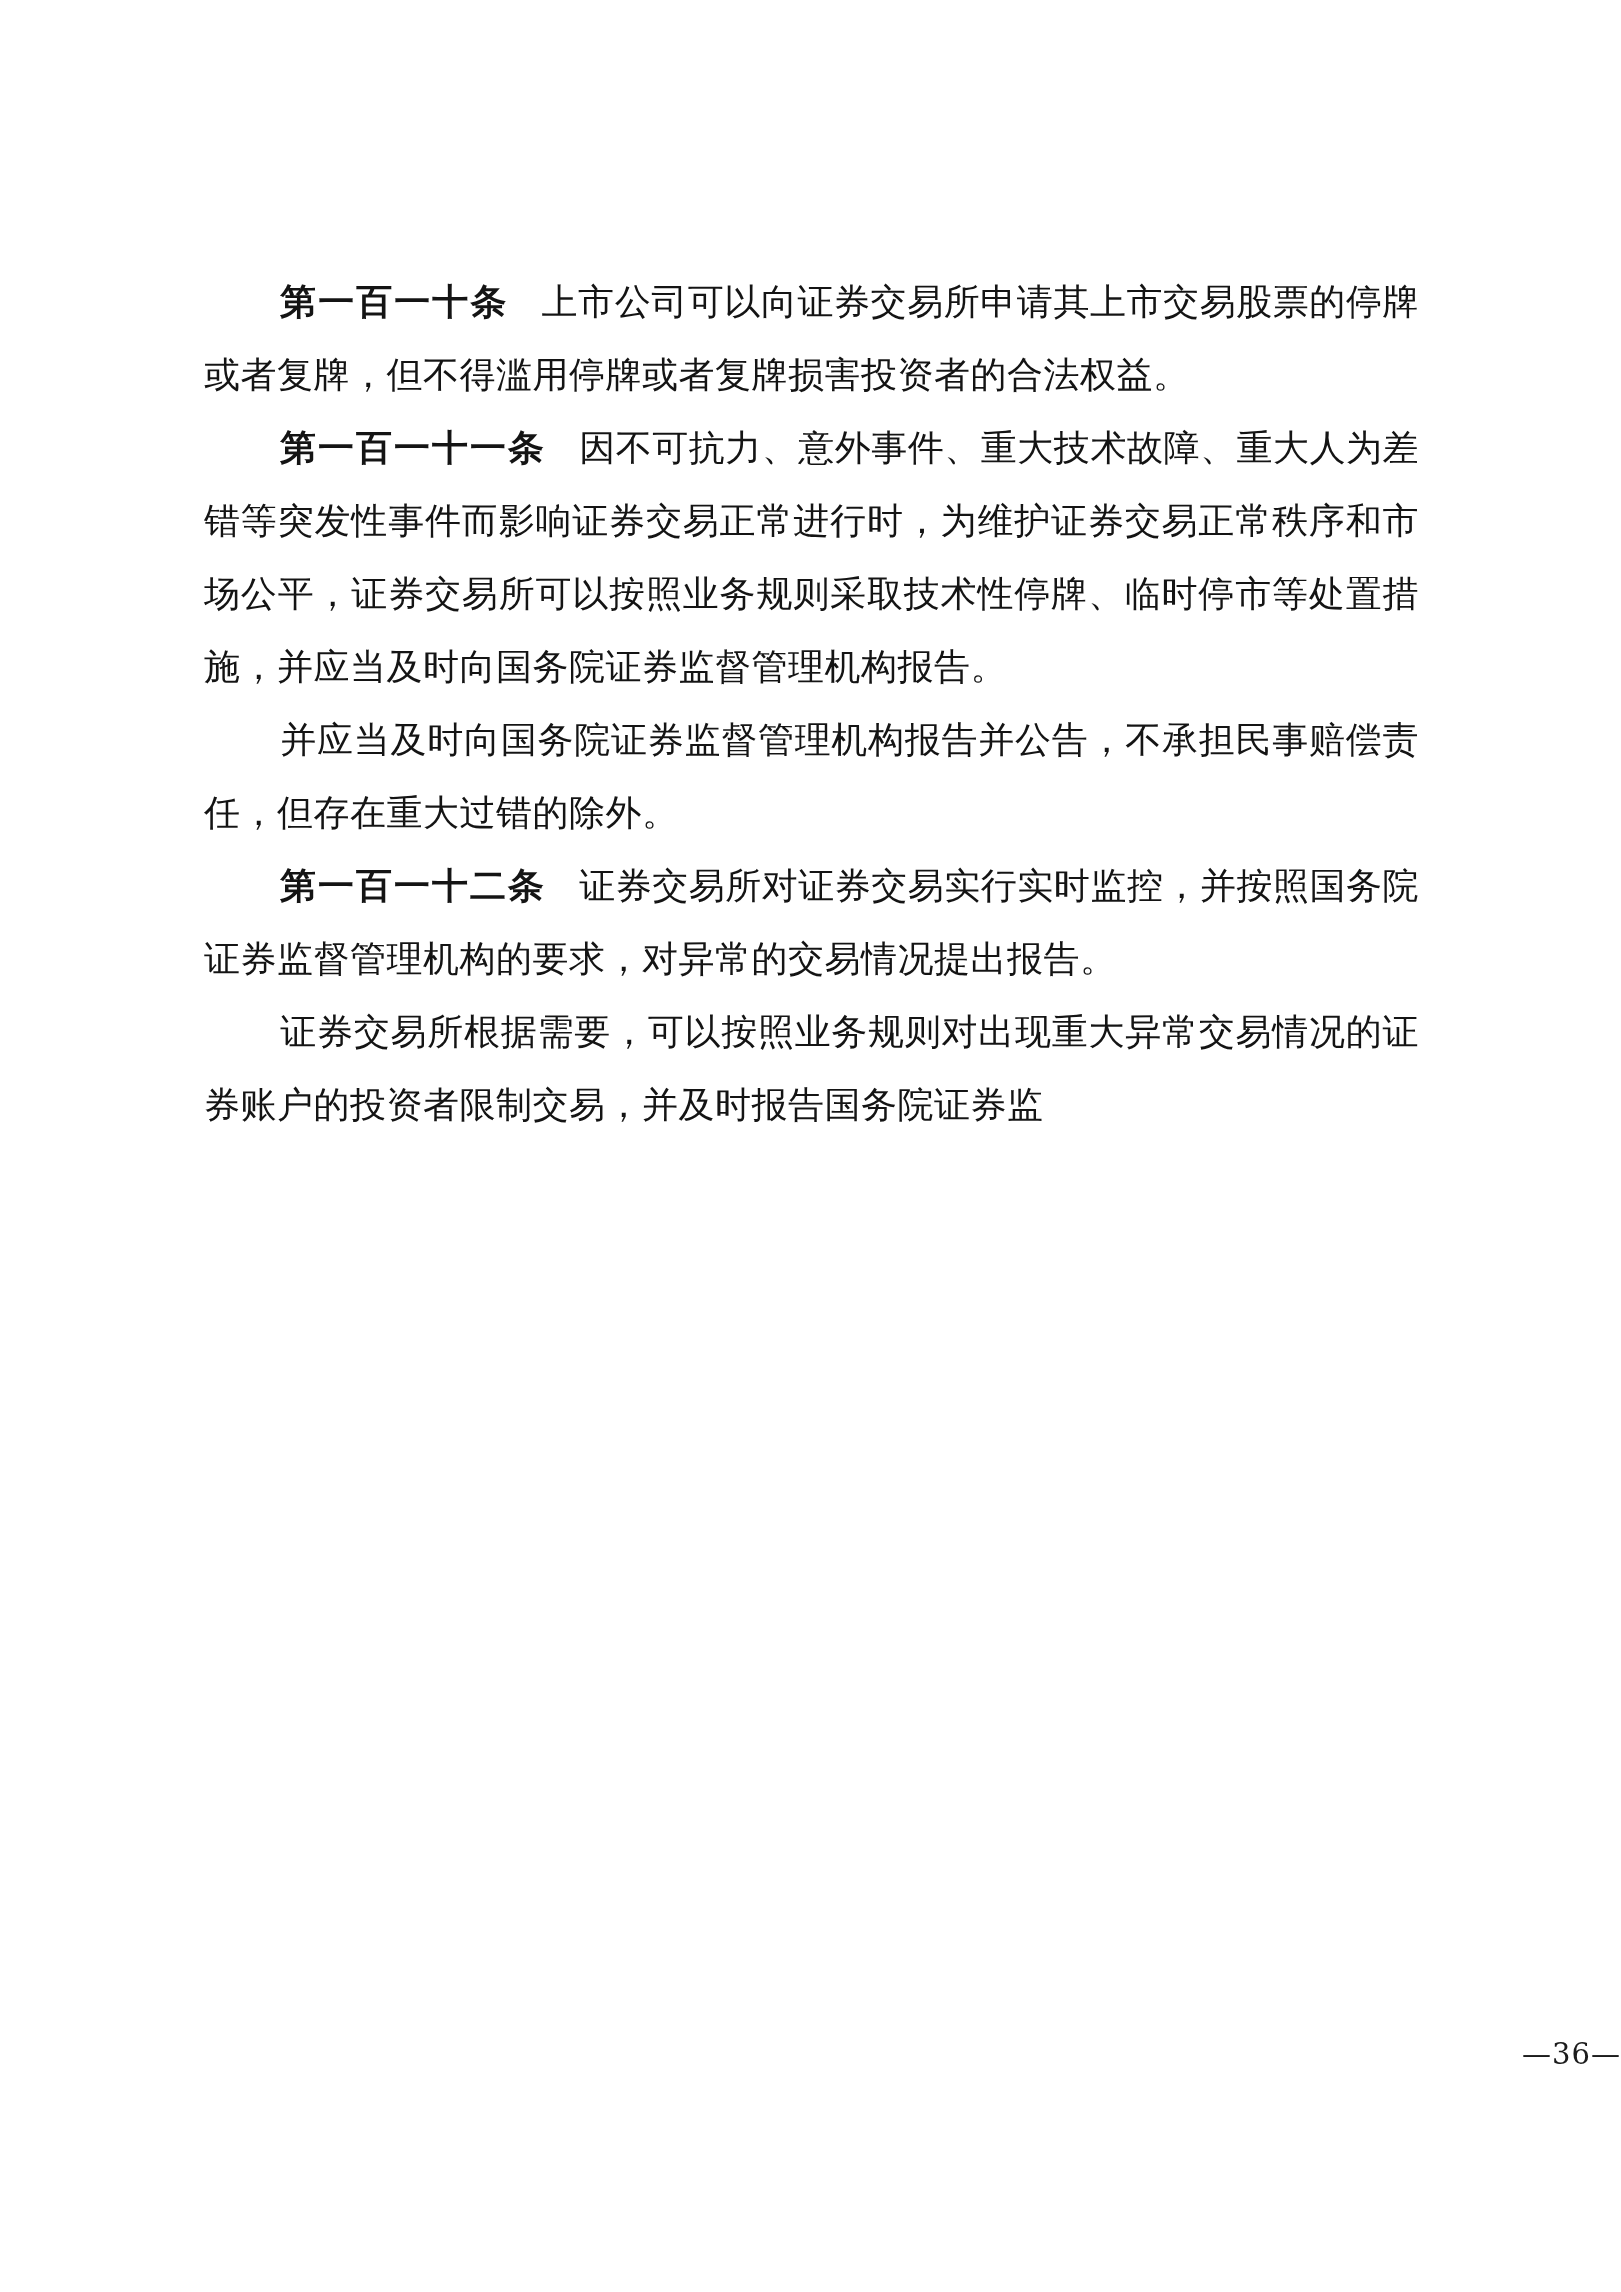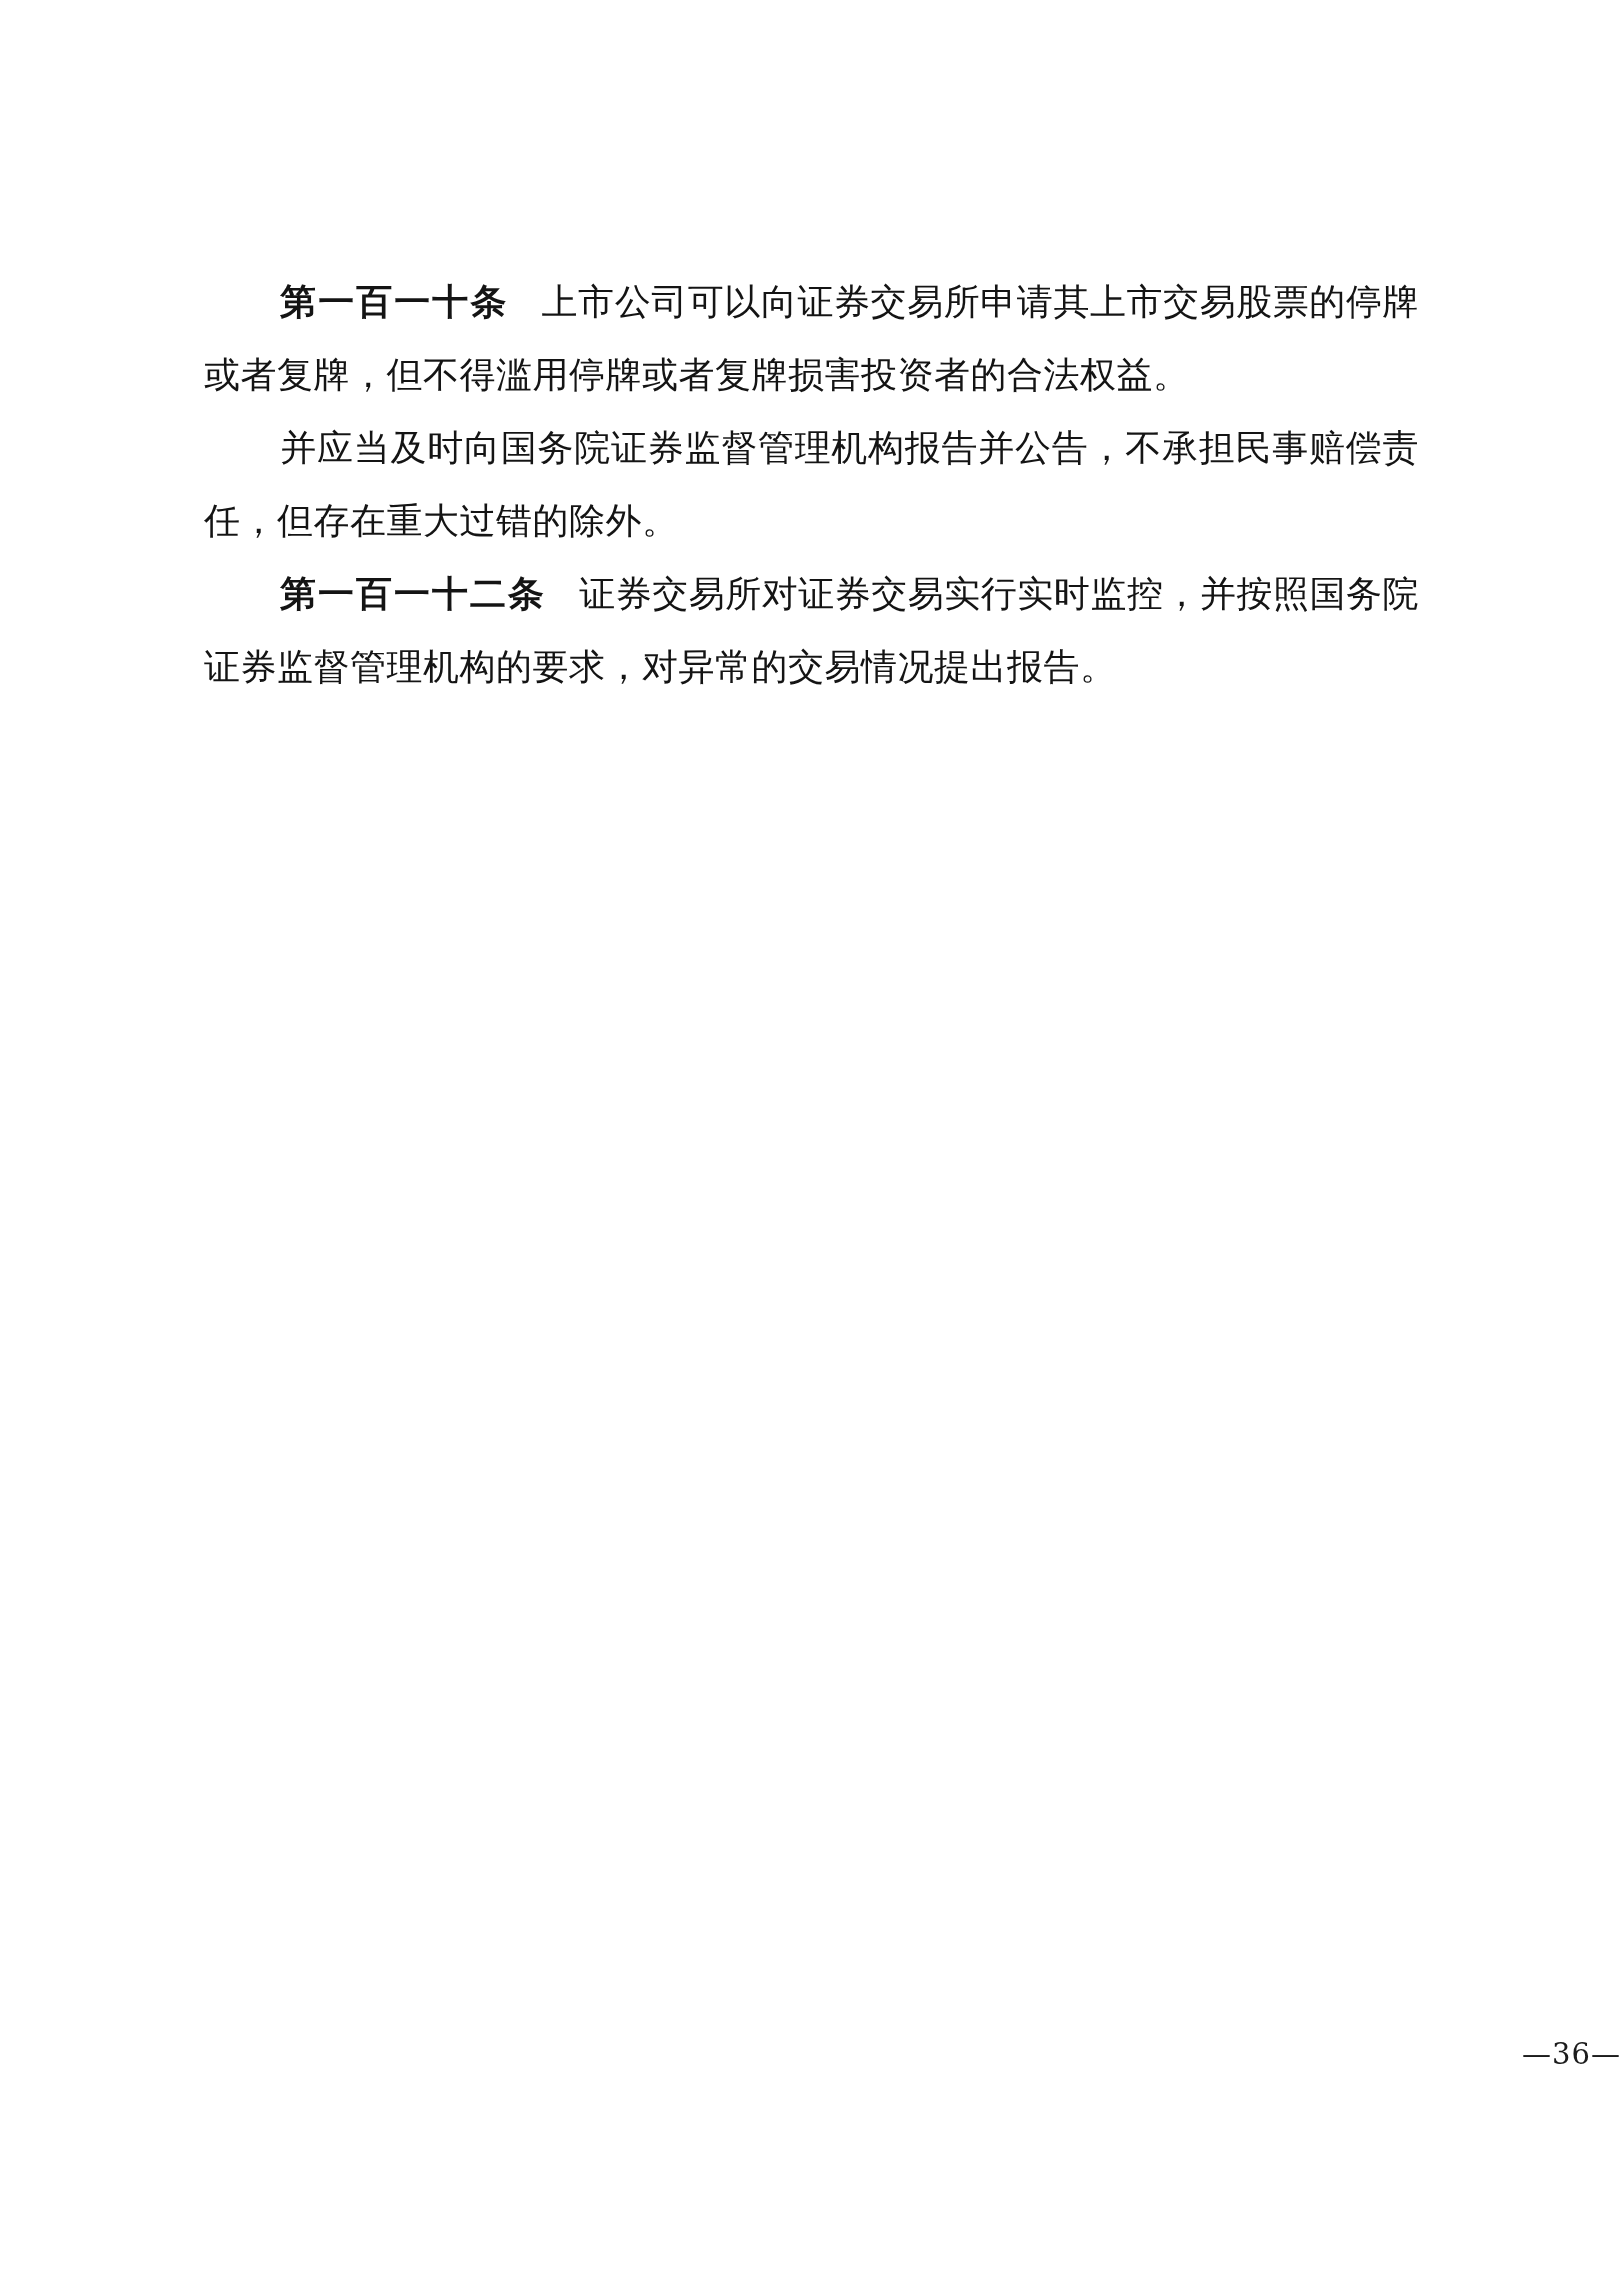--- a/index.html
+++ b/index.html
@@ -62,26 +62,28 @@
 </style>
 </head>
 <body>
 
 <div class="page">
   <div class="content">
 
     <p class="para"><span class="indent"></span><span class="article-head">第一百一十条</span><span class="article-gap"></span><span>上市公司可以向证券交易所申请其上市交易股票的停牌或者复牌，但不得滥用停牌或者复牌损害投资者的合法权益。</span></p>
 
 
+    <p class="para"><span class="indent"></span><span class="article-head">第一百一十一条</span><span class="article-gap"></span><span>因不可抗力、意外事件、重大技术故障、重大人为差错等突发性事件而影响证券交易正常进行时，为维护证券交易正常秩序和市场公平，证券交易所可以按照业务规则采取技术性停牌、临时停市等处置措施，并应当及时向国务院证券监督管理机构报告。</span></p>
 
 
     <p class="para"><span class="indent"></span><span>并应当及时向国务院证券监督管理机构报告并公告，不承担民事赔偿责任，但存在重大过错的除外。</span></p>
 
     <p class="para"><span class="indent"></span><span class="article-head">第一百一十二条</span><span class="article-gap"></span><span>证券交易所对证券交易实行实时监控，并按照国务院证券监督管理机构的要求，对异常的交易情况提出报告。</span></p>
 
+    <p class="para"><span class="indent"></span><span>证券交易所根据需要，可以按照业务规则对出现重大异常交易情况的证券账户的投资者限制交易，并及时报告国务院证券监</span></p>
 
   </div>
 
   <div class="footer">
     <span class="page-number-inner">—36—</span>
   </div>
 </div>
 
 
 </body></html>

